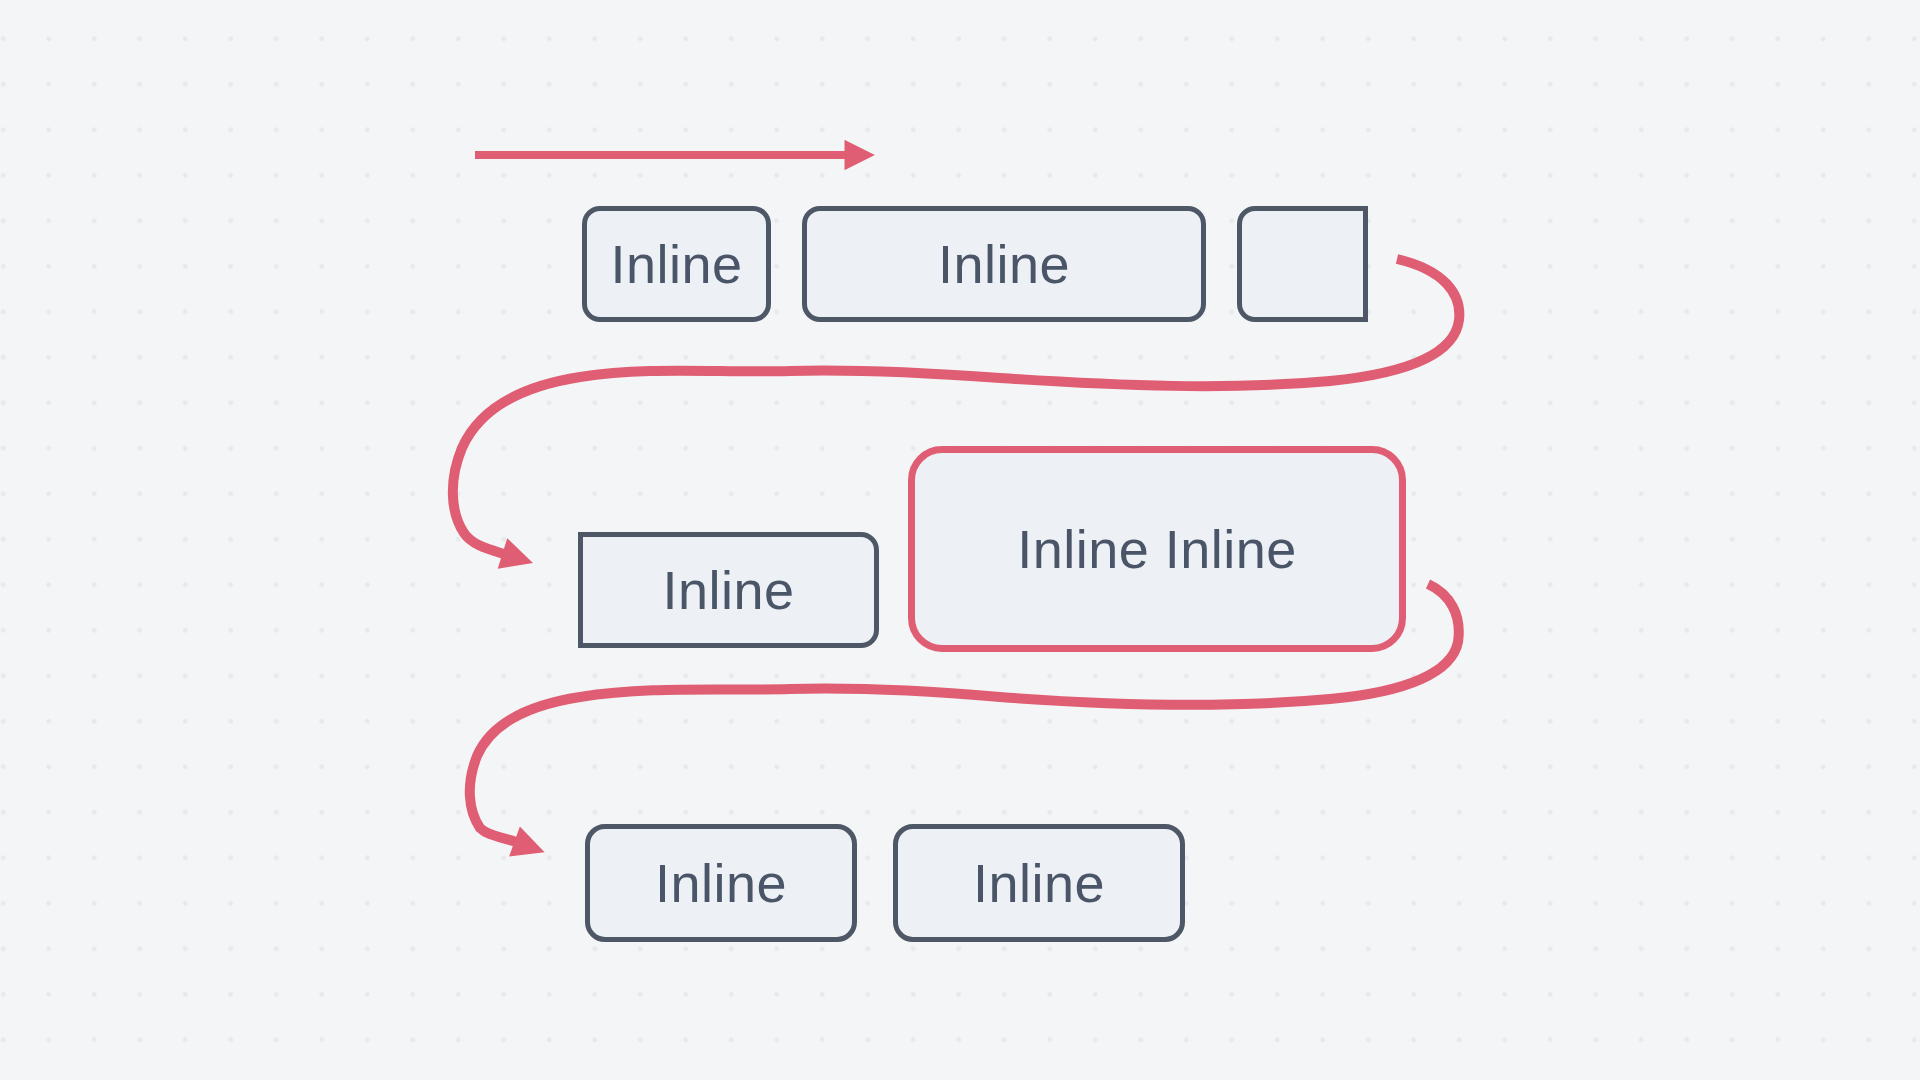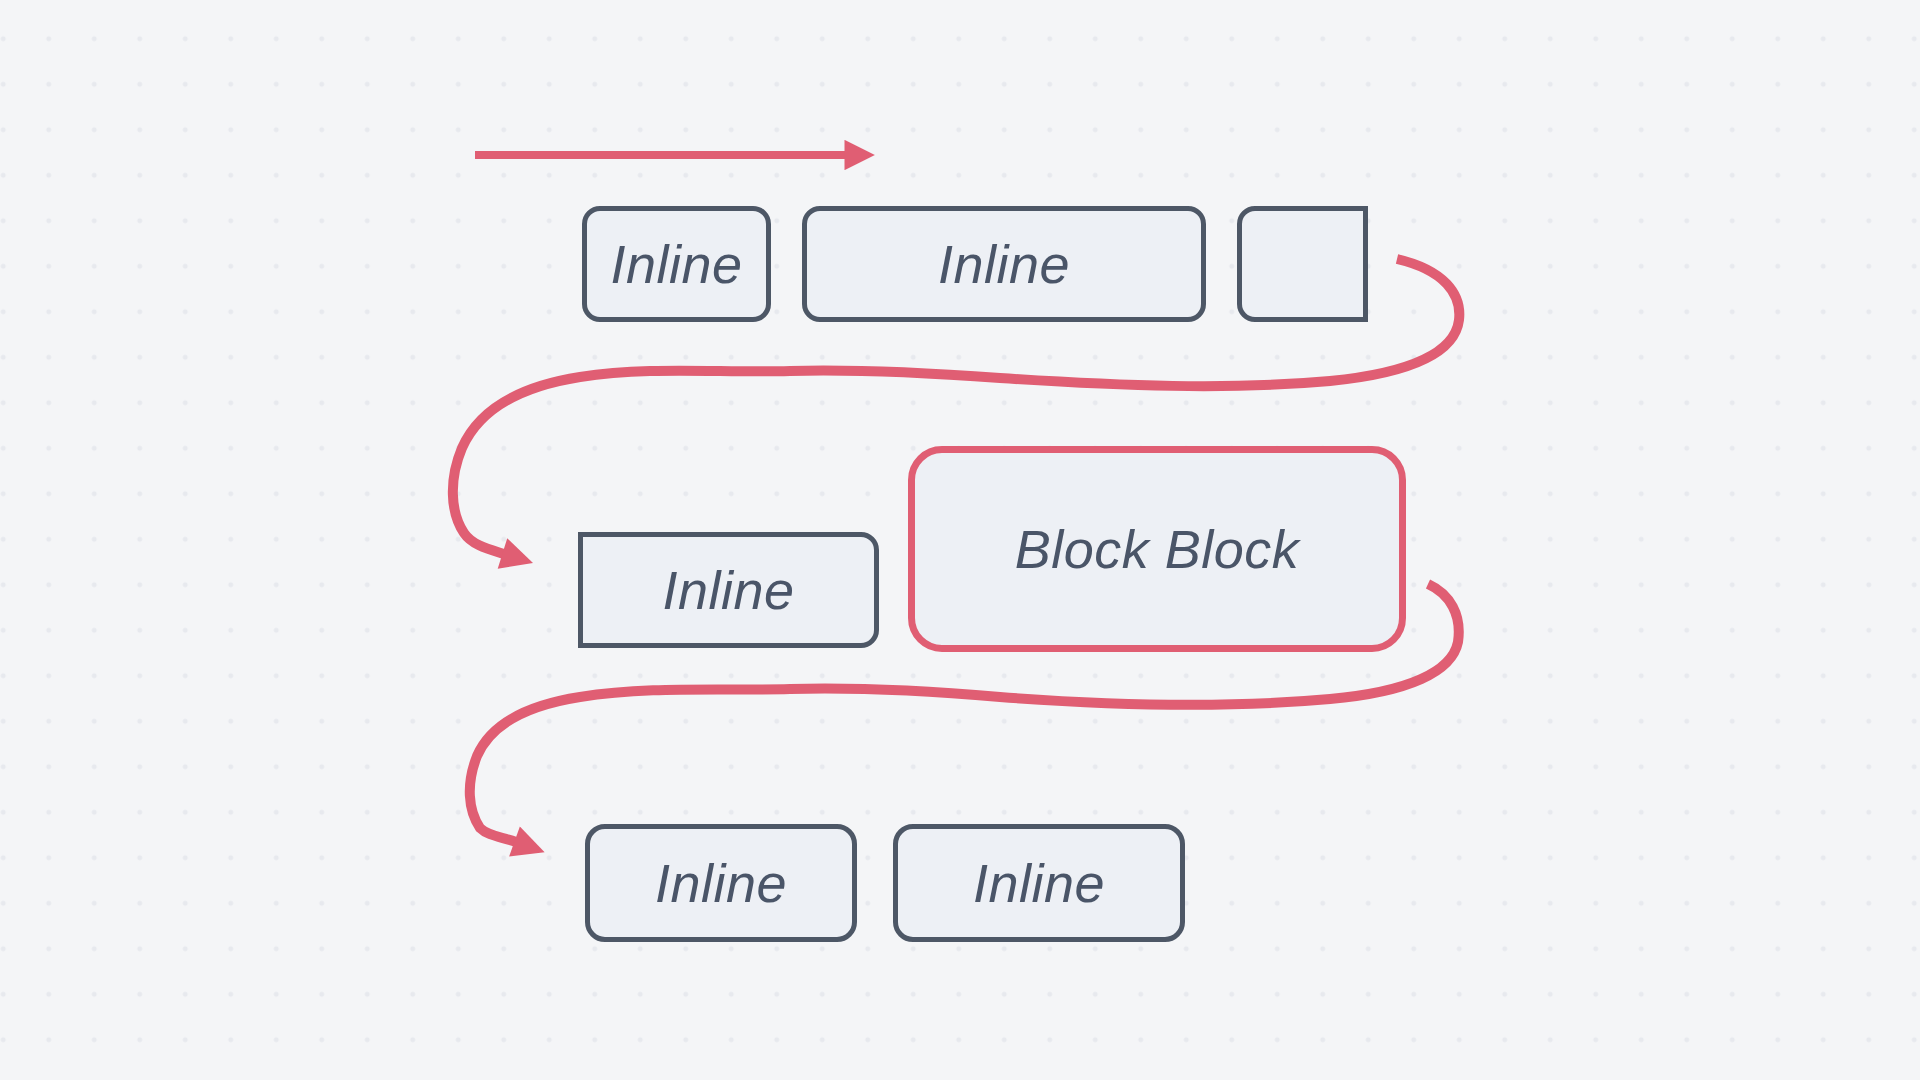--- a/index.html
+++ b/index.html
@@ -14,21 +14,20 @@
   .stage {
     position: relative;
     width: 1920px;
     height: 1080px;
     overflow: hidden;
     font-family: "Liberation Sans", "DejaVu Sans", sans-serif;
     background-color: var(--bg);
     background-image: radial-gradient(circle, var(--dot) 2.4px, rgba(0,0,0,0) 2.6px);
     background-size: 45.5px 45.5px;
     background-position: 26px 16px;
-    font-style: italic;
   }
   .arrows-layer {
     position: absolute;
     left: 0; top: 0;
     width: 1920px; height: 1080px;
   }
   .box {
     position: absolute;
     box-sizing: border-box;
     background: var(--fill);
@@ -100,21 +99,21 @@
     <span class="label">Inline</span>
   </div>
   <div class="box r1c">
     <span class="label"></span>
   </div>
 
   <div class="box r2a">
     <span class="label">Inline</span>
   </div>
   <div class="box r2b">
-    <span class="label">Block Block</span>
+    <span class="label">Inline Inline</span>
   </div>
 
   <div class="box r3a">
     <span class="label">Inline</span>
   </div>
   <div class="box r3b">
     <span class="label">Inline</span>
   </div>
 
 </div>

